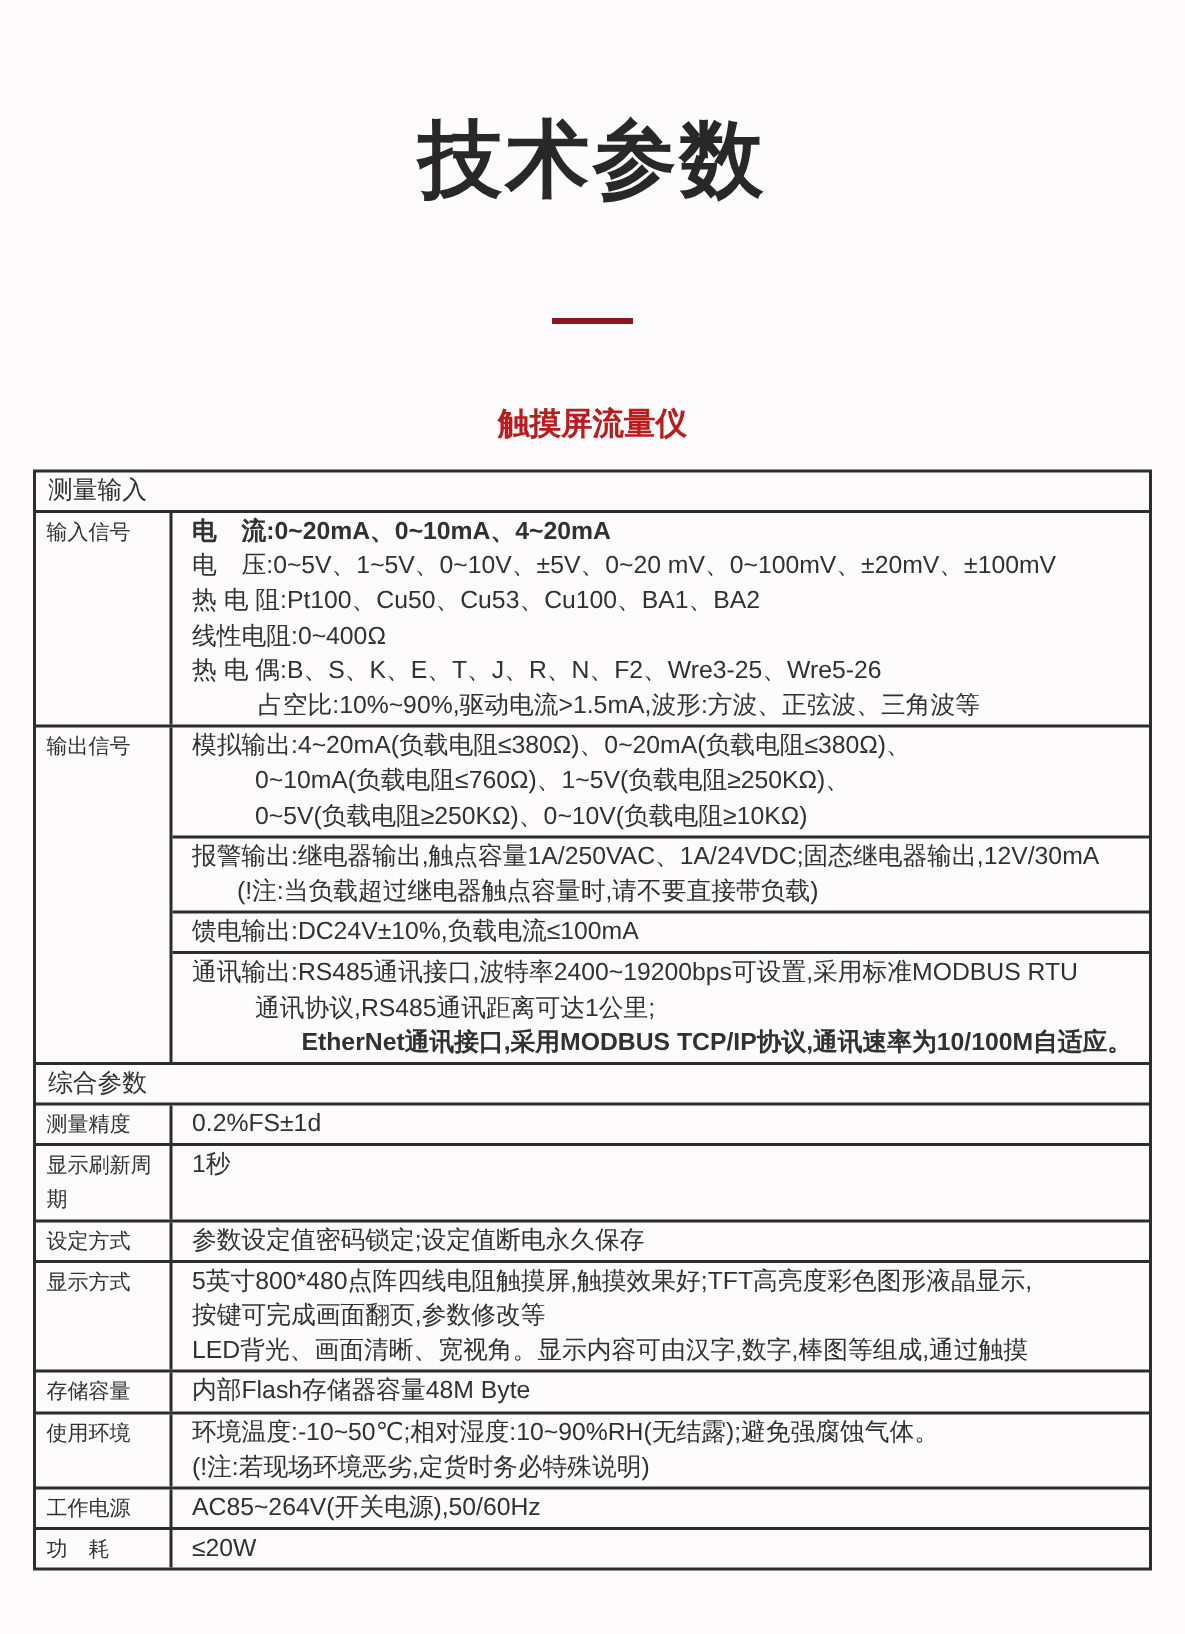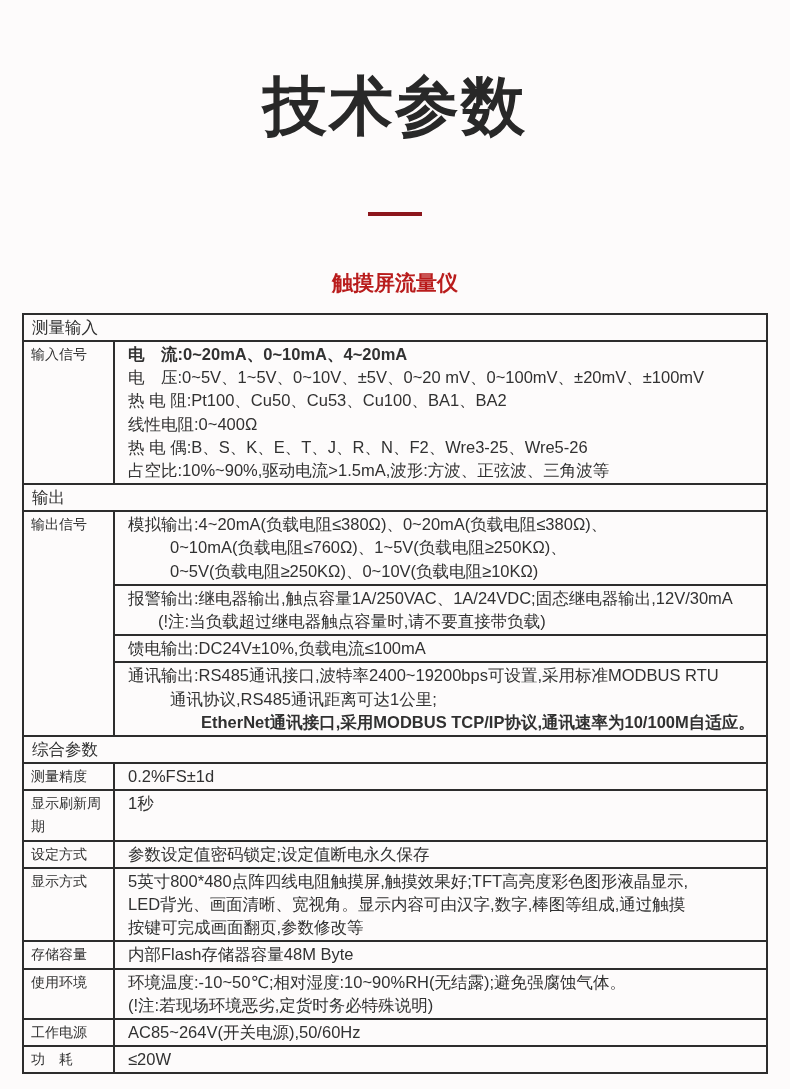--- a/index.html
+++ b/index.html
@@ -9,21 +9,21 @@
   html,body{width:790px; height:1089px; overflow:hidden;}
   body{
     background:var(--bg);
     color:var(--ink);
     font-family:"Liberation Sans","DejaVu Sans",sans-serif;
   }
   .page{width:790px; height:1089px; position:relative;}
   .title{
     margin-top:58px;
     text-align:center;
-    font-size:64px;
+    font-size:56px;
     line-height:96px;
     font-weight:900;
     letter-spacing:2px;
     color:#282828;
   }
   .accent-line{
     width:54px; height:4px;
     background:var(--accent);
     margin:58px auto 0;
   }
@@ -82,27 +82,24 @@
       <div class="section">
         <div class="row">
           <div class="label">输入信号</div>
           <div class="content">
             <div class="subcell">
               <div class="line" style="padding-left: 13px; font-weight: bold;">电　流:0~20mA、0~10mA、4~20mA</div>
               <div class="line" style="padding-left: 13px;">电　压:0~5V、1~5V、0~10V、±5V、0~20 mV、0~100mV、±20mV、±100mV</div>
               <div class="line" style="padding-left: 13px;">热 电 阻:Pt100、Cu50、Cu53、Cu100、BA1、BA2</div>
               <div class="line" style="padding-left: 13px;">线性电阻:0~400Ω</div>
               <div class="line" style="padding-left: 13px;">热 电 偶:B、S、K、E、T、J、R、N、F2、Wre3-25、Wre5-26</div>
-              <div class="line" style="">占空比:10%~90%,驱动电流&gt;1.5mA,波形:方波、正弦波、三角波等</div>
-            </div>
-          </div>
-        </div>
-      </div>
-      <div class="section">
-        <div class="band">输出</div>
+              <div class="line" style=" margin-left: 44px;">占空比:10%~90%,驱动电流&gt;1.5mA,波形:方波、正弦波、三角波等</div>
+            </div>
+          </div>
+        </div>
       </div>
       <div class="section">
         <div class="row">
           <div class="label">输出信号</div>
           <div class="content">
             <div class="subcell">
               <div class="line" style="padding-left: 13px;">模拟输出:4~20mA(负载电阻≤380Ω)、0~20mA(负载电阻≤380Ω)、</div>
               <div class="line" style="padding-left: 55px;">0~10mA(负载电阻≤760Ω)、1~5V(负载电阻≥250KΩ)、</div>
               <div class="line" style="padding-left: 55px;">0~5V(负载电阻≥250KΩ)、0~10V(负载电阻≥10KΩ)</div>
             </div>
@@ -153,22 +150,22 @@
             </div>
           </div>
         </div>
       </div>
       <div class="section">
         <div class="row">
           <div class="label">显示方式</div>
           <div class="content">
             <div class="subcell">
               <div class="line" style="padding-left: 13px;">5英寸800*480点阵四线电阻触摸屏,触摸效果好;TFT高亮度彩色图形液晶显示,</div>
+              <div class="line" style="padding-left: 13px;">按键可完成画面翻页,参数修改等</div>
               <div class="line" style="padding-left: 13px;">LED背光、画面清晰、宽视角。显示内容可由汉字,数字,棒图等组成,通过触摸</div>
-              <div class="line" style="padding-left: 13px;">按键可完成画面翻页,参数修改等</div>
             </div>
           </div>
         </div>
       </div>
       <div class="section">
         <div class="row">
           <div class="label">存储容量</div>
           <div class="content">
             <div class="subcell">
               <div class="line" style="padding-left: 13px; border-radius: 10px;">内部Flash存储器容量48M Byte</div>

